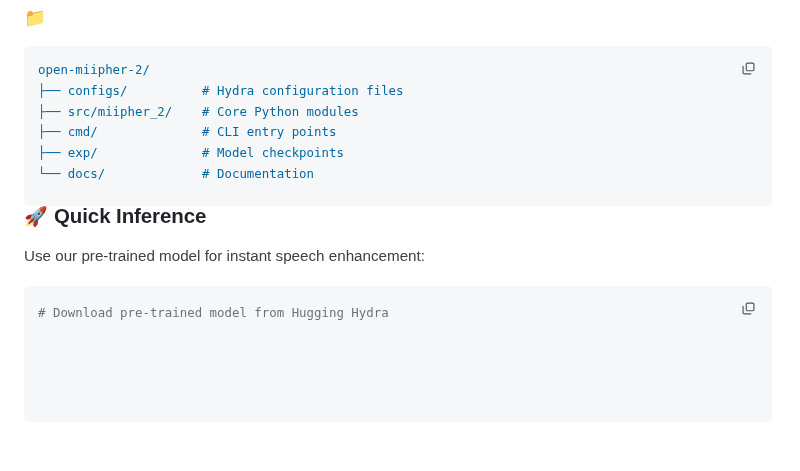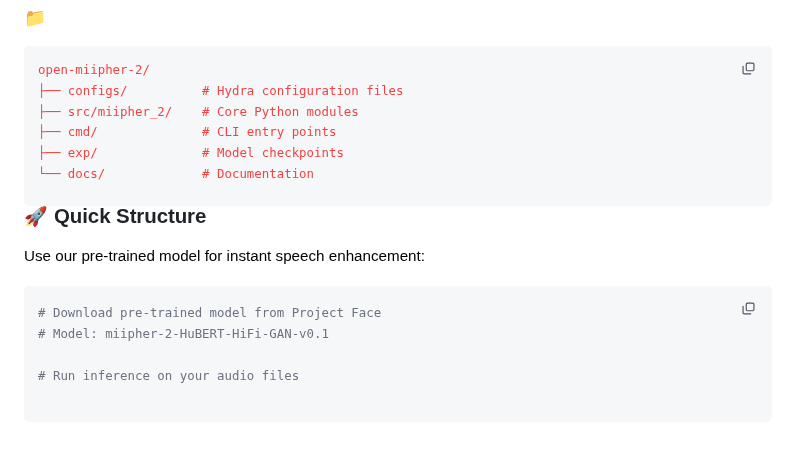--- a/index.html
+++ b/index.html
@@ -44,21 +44,21 @@
     display: inline-block;
     width: 21px;
     text-align: center;
     flex: 0 0 auto;
   }
   .emoji-rocket { font-size: 19px; }
 
   
   .paragraph {
     font-size: 15.2px;
-    color: #000000;
+    color: #404040;
     line-height: 1.5;
     margin: 0;
     padding-top: 18px;
   }
 
   
   .codeblock {
     position: relative;
     background: #f6f7f9;
     border-radius: 5px;
@@ -80,21 +80,21 @@
     margin: 0;
     font-family: "DejaVu Sans Mono", "Liberation Mono", monospace;
     font-size: 12.4px;
     line-height: 20.8px;
     color: #24292f;
     white-space: pre;
     overflow: visible;
   }
   .code-line { display: block; white-space: pre; }
   .code-comment { color: #6b7280; }
-  .code-cmd { color: #ef4444; }
+  .code-cmd { color: #0369a1; }
   .code-blank { display: block; height: 20.8px; }
 
   
   .copy-btn {
     position: absolute;
     top: 12px;
     right: 14px;
     width: 20px;
     height: 20px;
     display: flex;
@@ -123,27 +123,27 @@
         <svg width="15" height="15" viewBox="0 0 16 16" fill="none" aria-hidden="true">
           <rect x="5.6" y="2.2" width="8.2" height="8.2" rx="1.3" stroke="#4b5563" stroke-width="1.25"></rect>
           <path d="M10.4 13.8H3.5A1.3 1.3 0 0 1 2.2 12.5V5.6" stroke="#4b5563" stroke-width="1.25" stroke-linecap="round" stroke-linejoin="round"></path>
         </svg>
       </span>
     </button>
   </div>
 
   <div class="heading heading-2">
     <span class="emoji-icon emoji-rocket">🚀</span>
-    <span>Quick Structure</span>
+    <span>Quick Inference</span>
   </div>
 
   <p class="paragraph">Use our pre-trained model for instant speech enhancement:</p>
 
   <div class="codeblock codeblock-cmd">
-    <pre><span class="code-line code-comment"># Download pre-trained model from Project Face</span><span class="code-line code-comment"># Model: miipher-2-HuBERT-HiFi-GAN-v0.1</span><span class="code-blank"></span><span class="code-line code-comment"># Run inference on your audio files</span></pre>
+    <pre><span class="code-line code-comment"># Download pre-trained model from Hugging Hydra</span><span class="code-blank"></span></pre>
     <button class="copy-btn">
       <span>
         <svg width="15" height="15" viewBox="0 0 16 16" fill="none" aria-hidden="true">
           <rect x="5.6" y="2.2" width="8.2" height="8.2" rx="1.3" stroke="#4b5563" stroke-width="1.25"></rect>
           <path d="M10.4 13.8H3.5A1.3 1.3 0 0 1 2.2 12.5V5.6" stroke="#4b5563" stroke-width="1.25" stroke-linecap="round" stroke-linejoin="round"></path>
         </svg>
       </span>
     </button>
   </div>
 

